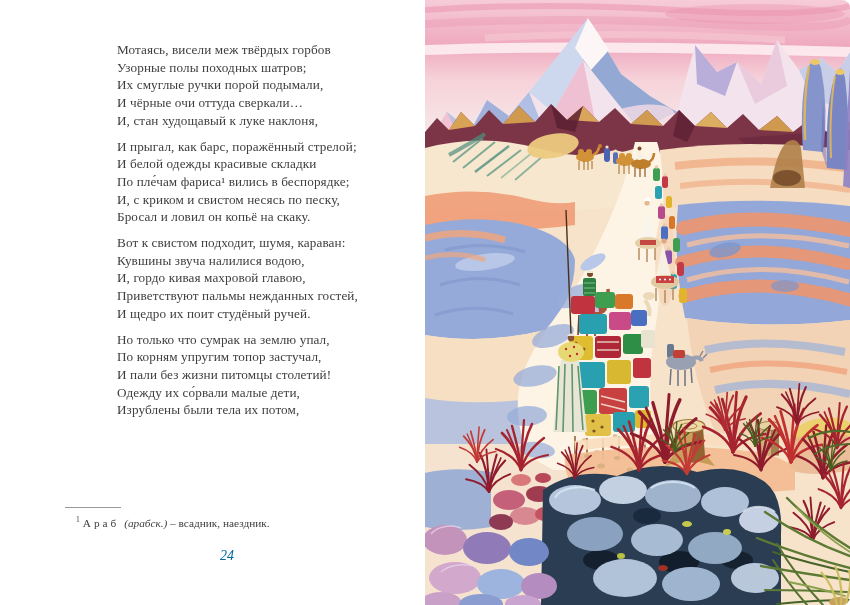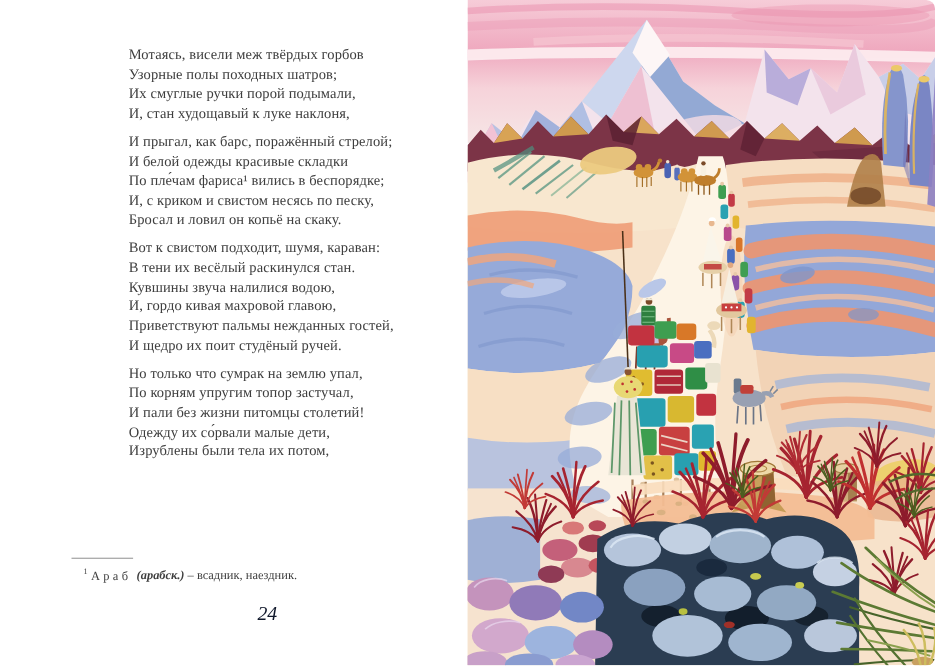--- a/index.html
+++ b/index.html
@@ -15,52 +15,52 @@
   }
   .stanza{margin:0 0 8px 0;}
   .poem-line{white-space:nowrap;}
   .fn-rule{position:absolute;left:65px;top:507px;width:56px;height:1px;background:#999;}
   .footnote{
     position:absolute;left:76px;top:512px;width:330px;
     font-size:11.3px;line-height:15px;color:#3e3e3e;white-space:nowrap;
   }
   .footnote sup{font-size:7.5px;vertical-align:super;margin-right:3px;}
   .fn-term{letter-spacing:3px;margin-right:2px;}
-  .fn-origin{font-style:italic;font-weight:bold;}
+  .fn-origin{font-style:italic;}
   .page-number{
-    position:absolute;left:226px;top:548px;width:34px;text-align:center;
-    font-size:18px;font-style:italic;color:#0f172a;
+    position:absolute;left:210px;top:548px;width:34px;text-align:center;
+    font-size:14px;font-style:italic;color:#0369a1;
   }
   .illustration{position:absolute;left:425px;top:0;width:425px;height:605px;}
   .illustration svg{display:block;}
 </style>
 </head>
 <body>
 
 <div class="stage">
 
   <div class="left-page">
 
     <div class="poem">
       <div class="stanza">
         <div class="poem-line">Мотаясь, висели меж твёрдых горбов</div>
         <div class="poem-line">Узорные полы походных шатров;</div>
         <div class="poem-line">Их смуглые ручки порой подымали,</div>
+        <div class="poem-line">И чёрные очи оттуда сверкали…</div>
         <div class="poem-line">И, стан худощавый к луке наклоня,</div>
       </div>
       <div class="stanza">
         <div class="poem-line">И прыгал, как барс, поражённый стрелой;</div>
         <div class="poem-line">И белой одежды красивые складки</div>
         <div class="poem-line">По пле́чам фариса¹ вились в беспорядке;</div>
         <div class="poem-line">И, с криком и свистом несясь по песку,</div>
         <div class="poem-line">Бросал и ловил он копьё на скаку.</div>
       </div>
       <div class="stanza">
         <div class="poem-line">Вот к свистом подходит, шумя, караван:</div>
-        <div class="poem-line">В тени их весёлый раскинулся стан.</div>
         <div class="poem-line">Кувшины звуча налилися водою,</div>
         <div class="poem-line">И, гордо кивая махровой главою,</div>
         <div class="poem-line">Приветствуют пальмы нежданных гостей,</div>
         <div class="poem-line">И щедро их поит студёный ручей.</div>
       </div>
       <div class="stanza">
         <div class="poem-line">Но только что сумрак на землю упал,</div>
         <div class="poem-line">По корням упругим топор застучал,</div>
         <div class="poem-line">И пали без жизни питомцы столетий!</div>
         <div class="poem-line">Одежду их со́рвали малые дети,</div>

